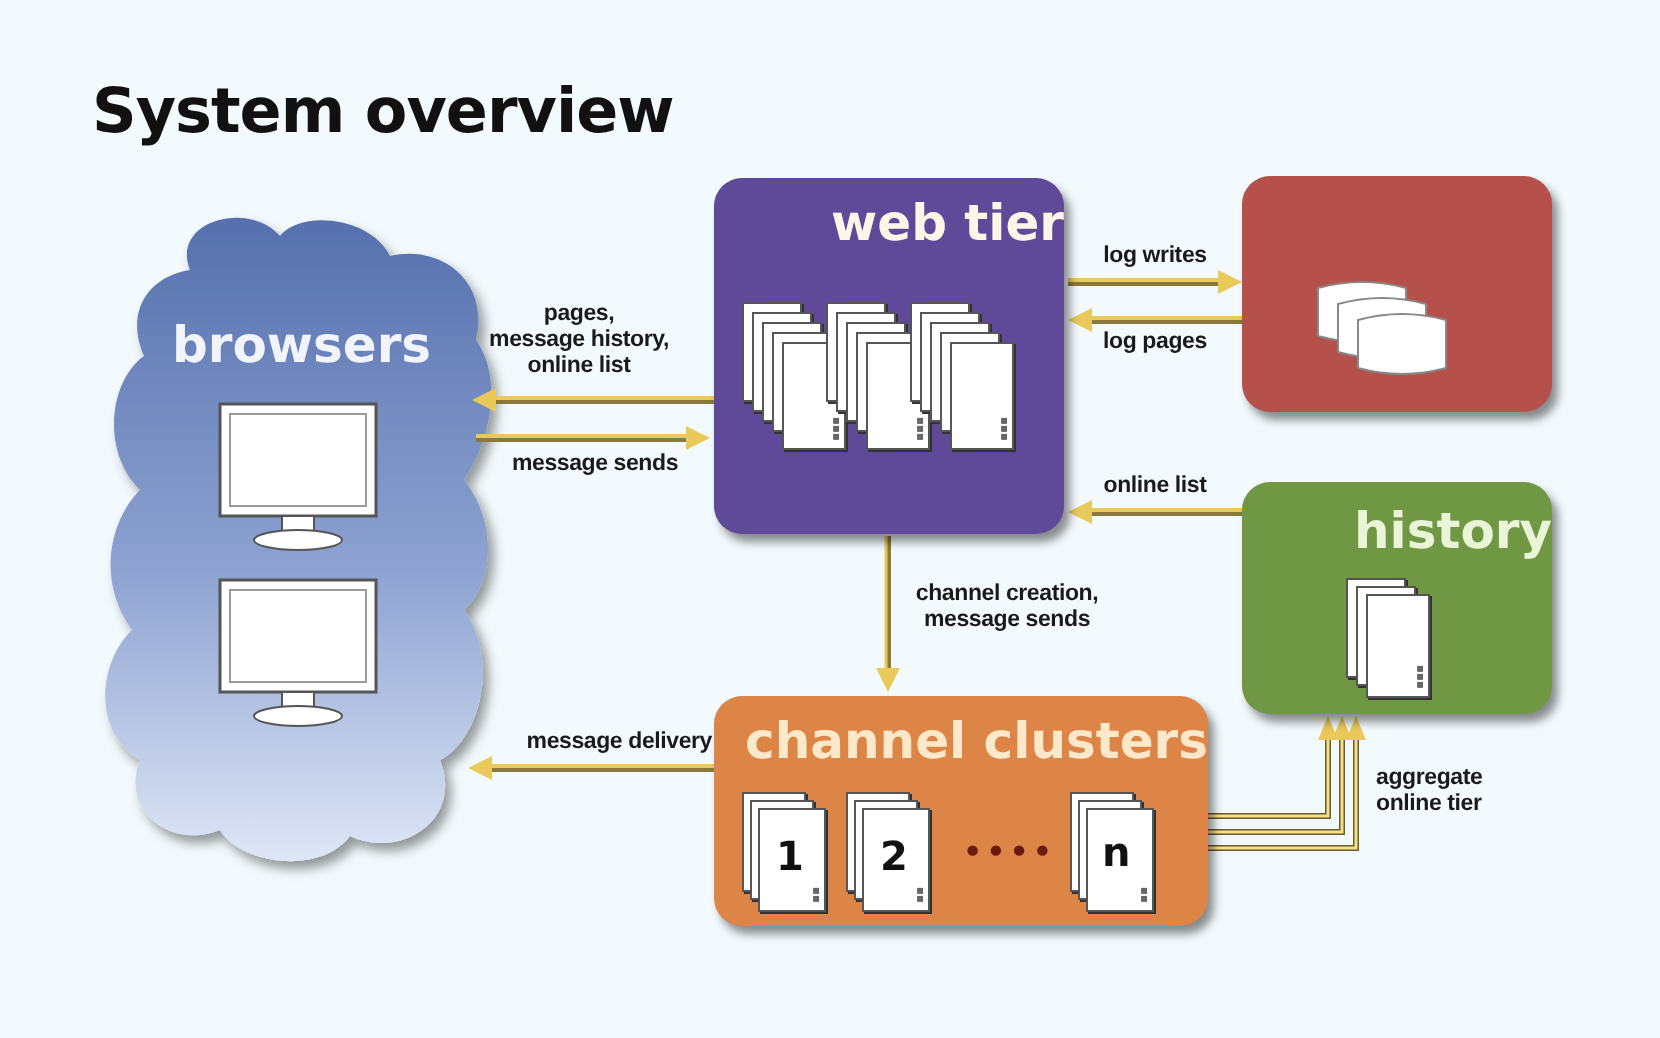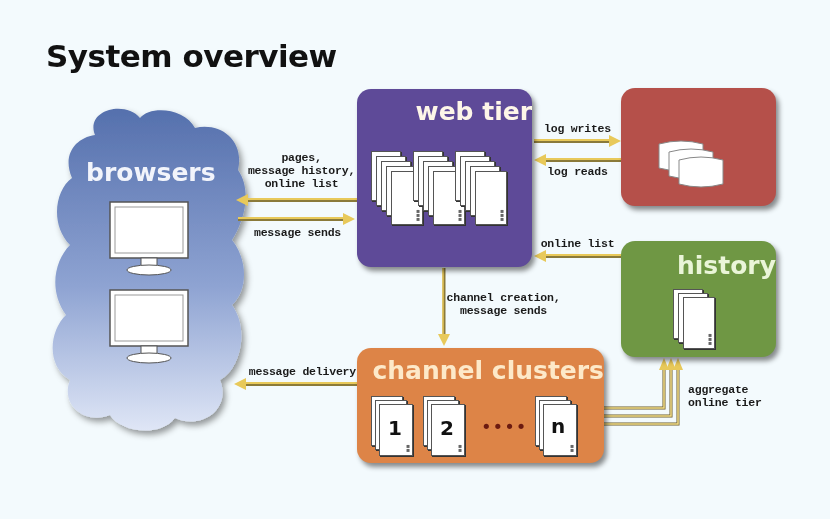--- a/index.html
+++ b/index.html
@@ -5,21 +5,21 @@
   html, body { margin:0; padding:0; }
   body { width:830px; height:519px; background:#f3fafd; overflow:hidden; position:relative;
          font-family:"DejaVu Sans", sans-serif; }
   .slide { position:absolute; left:0; top:0; width:830px; height:450px; background:#f3fafd; }
   .title { position:absolute; left:46px; top:38px; font-size:31px; font-weight:bold; color:#111;
            letter-spacing:-0.5px; }
   svg.diagram { position:absolute; left:0; top:0; }
   .box { position:absolute; border-radius:14px; box-shadow:3px 4px 5px rgba(0,0,0,0.45); }
   .box-title { position:absolute; left:0; right:0; text-align:right; color:#fdf6e8; font-weight:bold; }
   .lbl { position:absolute; font-size:11.5px; color:#1a1a1a; font-weight:bold; text-align:center; line-height:13px;
-         font-family:Liberation Mono, monospace; letter-spacing:-0.2px; }
+         font-family:Liberation Sans, sans-serif; letter-spacing:-0.2px; }
   .server { position:absolute; background:#fff; border:1px solid #555; box-shadow:1px 1px 0 #333; }
   .server .dots { position:absolute; right:2px; bottom:3px; width:4px; font-size:6px; line-height:4px; color:#666; }
   .num { position:absolute; font-size:20px; font-weight:bold; color:#111; }
 </style>
 </head>
 <body>
 
 <div class="slide">
   <div class="title">System overview</div>
 
@@ -179,25 +179,25 @@
     <div style="position:absolute;left:178px;top:48px;width:44px;height:60px;">
       <div class="server" style="left:0;top:0;width:30px;height:48px;"></div>
       <div class="server" style="left:4px;top:4px;width:30px;height:48px;"></div>
       <div class="server" style="left:8px;top:8px;width:32px;height:50px;">
           <div class="dots">▪<br>▪</div>
         </div>
       <div class="num" style="left:16px;top:18px;">n</div>
     </div>
   </div>
 
-  <div class="lbl" style="left:244px;top:151px;width:115px;white-space:pre;">pages,
+  <div class="lbl" style="left:232px;top:151px;width:115px;white-space:pre;">pages,
 message history,
 online list</div>
   <div class="lbl" style="left:240px;top:226px;width:115px;">message sends</div>
   <div class="lbl" style="left:535px;top:122px;width:85px;">log writes</div>
-  <div class="lbl" style="left:535px;top:165px;width:85px;">log reads</div>
+  <div class="lbl" style="left:535px;top:165px;width:85px;">log pages</div>
   <div class="lbl" style="left:535px;top:237px;width:85px;">online list</div>
   <div class="lbl" style="left:446px;top:291px;width:115px;white-space:pre;">channel creation,
 message sends</div>
   <div class="lbl" style="left:234px;top:365px;width:122px;text-align:right;">message delivery</div>
   <div class="lbl" style="left:688px;top:383px;width:80px;text-align:left;white-space:pre;">aggregate
 online tier</div>
 </div>
 
 </body></html>

